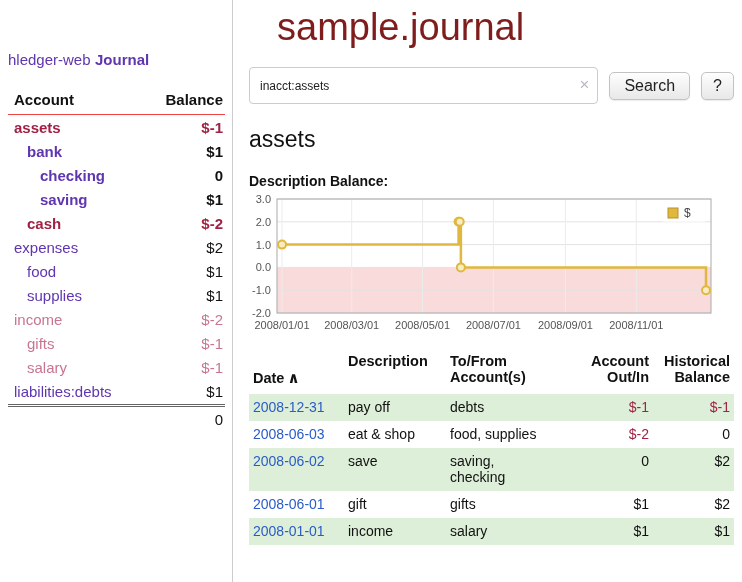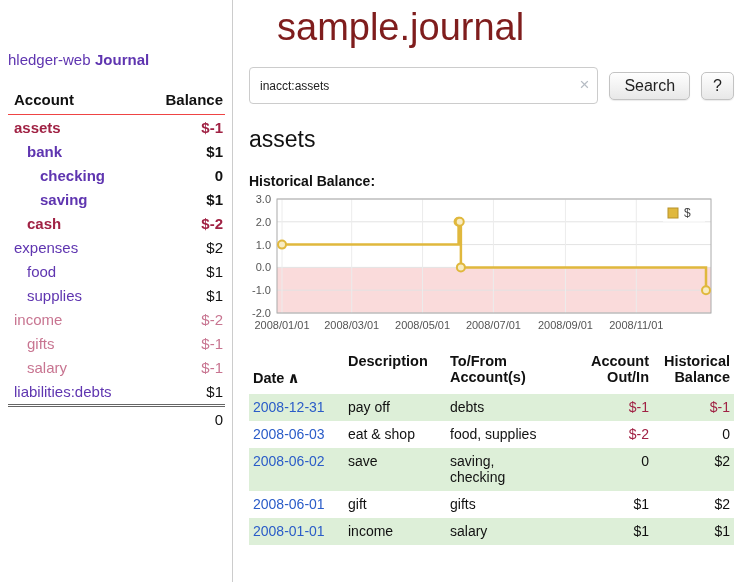--- a/index.html
+++ b/index.html
@@ -152,21 +152,21 @@
     <div class="searchrow">
       <div class="searchbox">
         <input type="text" value="inacct:assets" style="">
         <span class="clear">×</span>
       </div>
       <button class="btn">Search</button>
       <button class="btn help">?</button>
     </div>
 
     <h2>assets</h2>
-    <div class="chart-label">Historical Balance:</div>
+    <div class="chart-label">Description Balance:</div>
 
     <svg id="chart" width="478" height="148" viewBox="0 0 478 148">
         <rect x="28" y="74.39999999999999" width="434" height="45.60000000000001" fill="#fadbdb"></rect>
         <line x1="28" y1="6" x2="462" y2="6" stroke="#e3e3e3"></line>
         <text x="22" y="10" text-anchor="end" font-size="11" fill="#555">3.0</text>
         <line x1="28" y1="28.8" x2="462" y2="28.8" stroke="#e3e3e3"></line>
         <text x="22" y="32.8" text-anchor="end" font-size="11" fill="#555">2.0</text>
         <line x1="28" y1="51.6" x2="462" y2="51.6" stroke="#e3e3e3"></line>
         <text x="22" y="55.6" text-anchor="end" font-size="11" fill="#555">1.0</text>
         <line x1="28" y1="74.39999999999999" x2="462" y2="74.39999999999999" stroke="#e3e3e3"></line>

